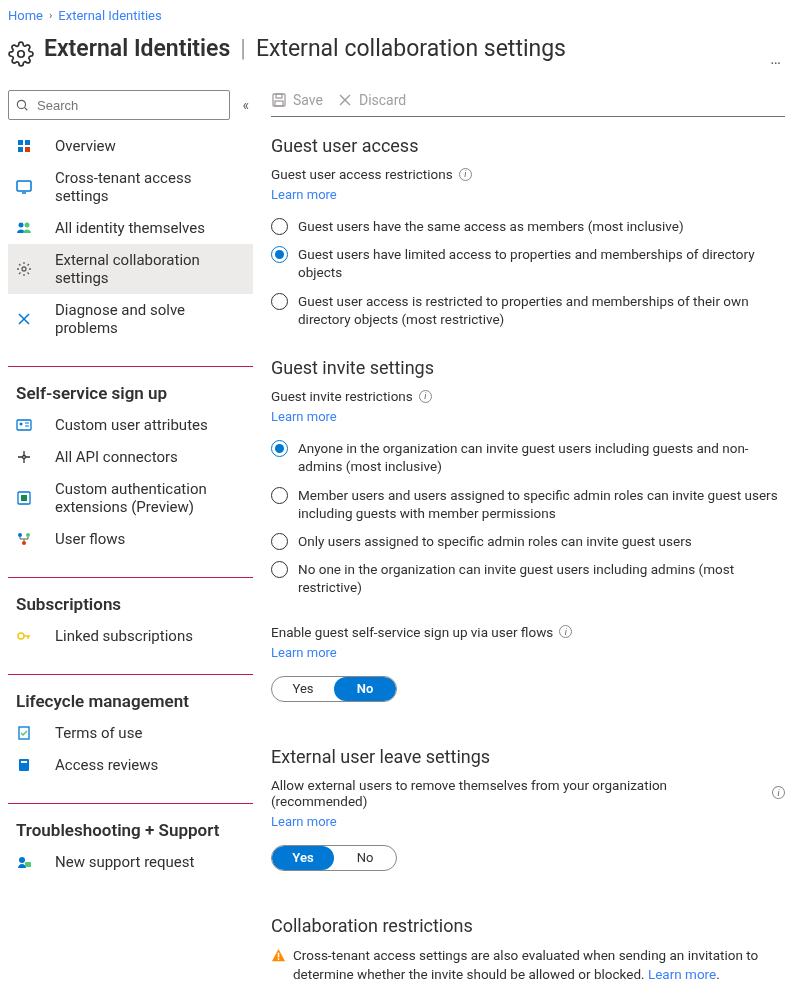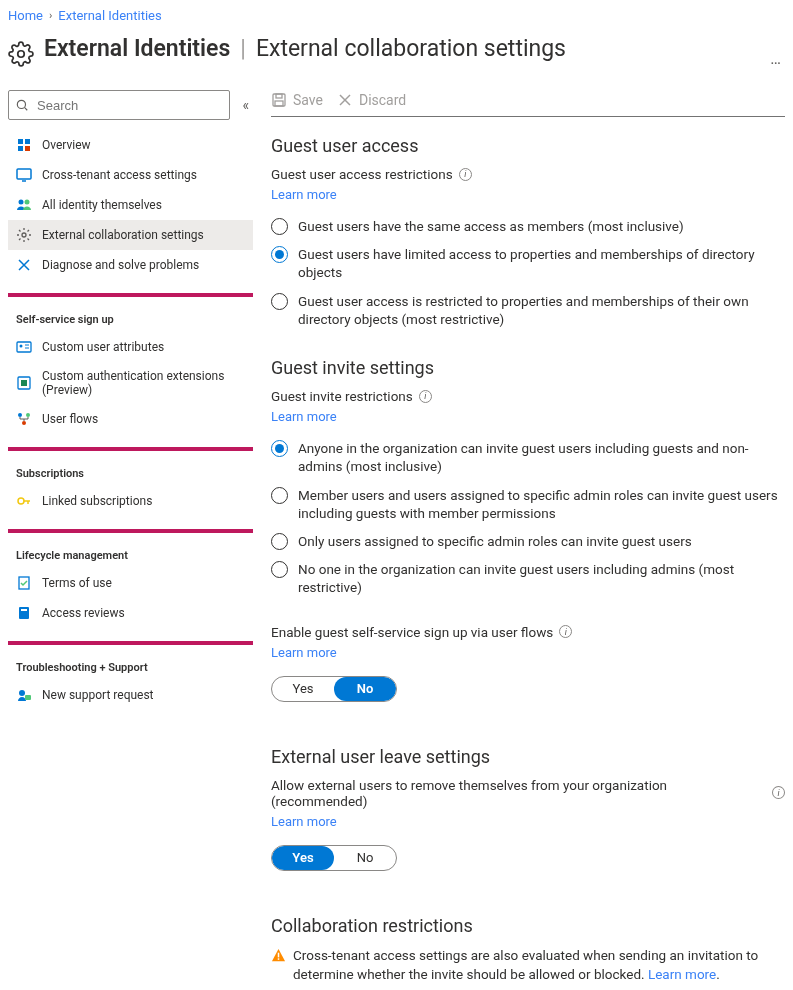--- a/index.html
+++ b/index.html
@@ -20,24 +20,24 @@
   .subtitle { font-size:12px; color:#605e5c; margin-top:2px; }
   .dots { color:#605e5c; font-size:16px; padding:8px 4px; align-self:flex-start; margin-top:6px; }
 
   .body { display:flex; gap:18px; }
 
   .sidebar { width:245px; flex-shrink:0; }
   .search-row { display:flex; align-items:center; gap:8px; margin-bottom:10px; }
   .search-box { flex:1; display:flex; align-items:center; border:1px solid #8a8886; height:30px; border-radius:2px; padding:0 6px; gap:6px; }
   .search-box input { border:0; outline:0; flex:1; font-size:13px; background:transparent; }
   .collapse { color:#605e5c; font-size:14px; padding:4px; }
-  .nav-item { display:flex; align-items:center; gap:10px; padding:7px 8px; cursor:pointer; font-size:12px; }
+  .nav-item { display:flex; align-items:center; gap:23px; padding:7px 8px; cursor:pointer; font-size:15px; }
   .nav-item.active { background:#edebe9; }
   .nav-icon { width:16px; height:16px; display:flex; align-items:center; justify-content:center; flex-shrink:0; }
-  .section-head { font-size:11px; font-weight:600; padding:16px 8px 6px 8px; border-top:4px solid #be185d; margin-top:13px; }
+  .section-head { font-size:17px; font-weight:600; padding:16px 8px 6px 8px; border-top:1px solid #be185d; margin-top:22px; }
 
   .main { flex:1; padding-top:2px; }
   .toolbar { display:flex; gap:14px; border-bottom:1px solid #737373; padding-bottom:8px; margin-bottom:18px; }
   .tbtn { display:flex; align-items:center; gap:6px; color:#a19f9d; font-size:14px; }
   .tbtn svg { width:16px; height:16px; }
 
   h2.sec { font-size:18px; font-weight:400; margin:0 0 10px 0; }
   .field-label { font-size:13.5px; color:#323130; display:flex; align-items:center; gap:6px; margin-bottom:4px; }
   .info-circle { width:13px; height:13px; border:1px solid #8a8886; border-radius:50%; display:inline-flex; align-items:center; justify-content:center; font-size:9px; color:#605e5c; font-style:italic; }
   .learn { font-size:13px; margin-bottom:10px; display:inline-block; }
@@ -156,20 +156,29 @@
               <rect x="1" y="3" width="14" height="10" rx="1" fill="none" stroke="#0078d4" stroke-width="1.3"></rect>
               <circle cx="5" cy="7" r="1.5" fill="#0078d4"></circle>
               <line x1="9" y1="6" x2="13" y2="6" stroke="#0078d4"></line>
               <line x1="9" y1="9" x2="13" y2="9" stroke="#0078d4"></line>
             </svg>
           </span>
         <span>Custom user attributes</span>
       </div>
       <div class="nav-item">
         <span class="nav-icon">
+            <svg viewBox="0 0 16 16" width="16" height="16" fill="none" stroke="#323130" stroke-width="1.3">
+              <path d="M8 2v4M8 10v4M2 8h4M10 8h4"></path>
+              <circle cx="8" cy="8" r="1.5"></circle>
+            </svg>
+          </span>
+        <span>All API connectors</span>
+      </div>
+      <div class="nav-item">
+        <span class="nav-icon">
             <svg viewBox="0 0 16 16" width="16" height="16">
               <rect x="2" y="2" width="12" height="12" rx="1" fill="none" stroke="#0078d4" stroke-width="1.3"></rect>
               <rect x="5" y="5" width="6" height="6" fill="#198754"></rect>
             </svg>
           </span>
         <span>Custom authentication extensions (Preview)</span>
       </div>
       <div class="nav-item">
         <span class="nav-icon">
             <svg viewBox="0 0 16 16" width="16" height="16">

